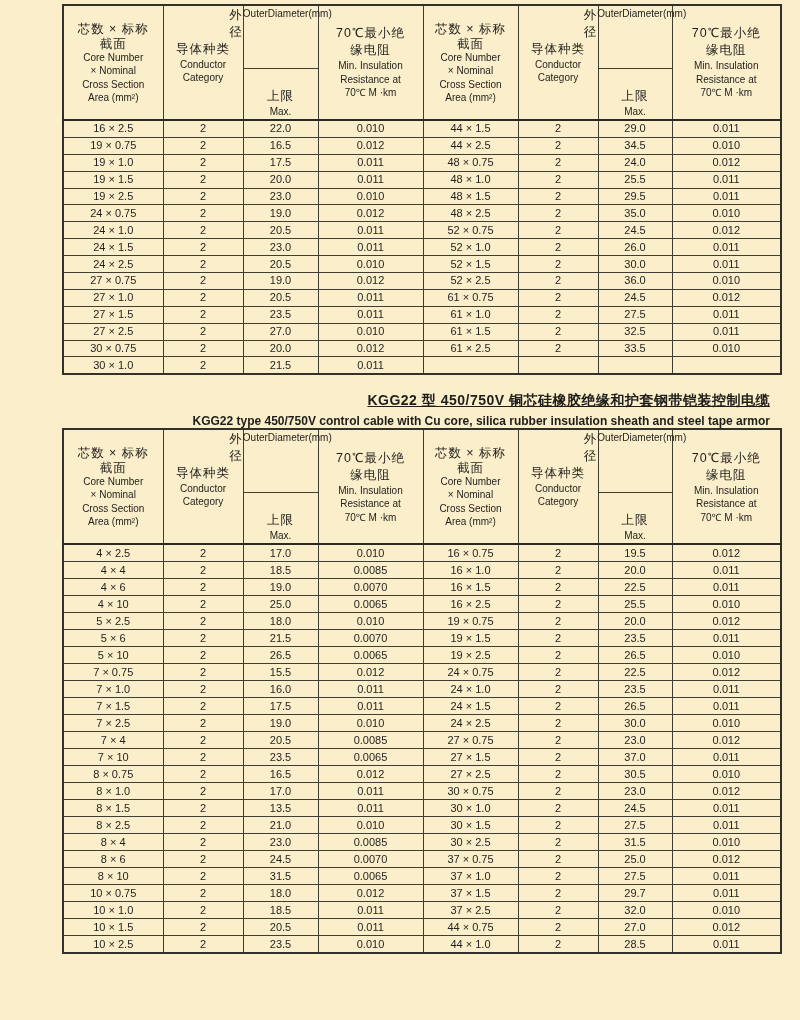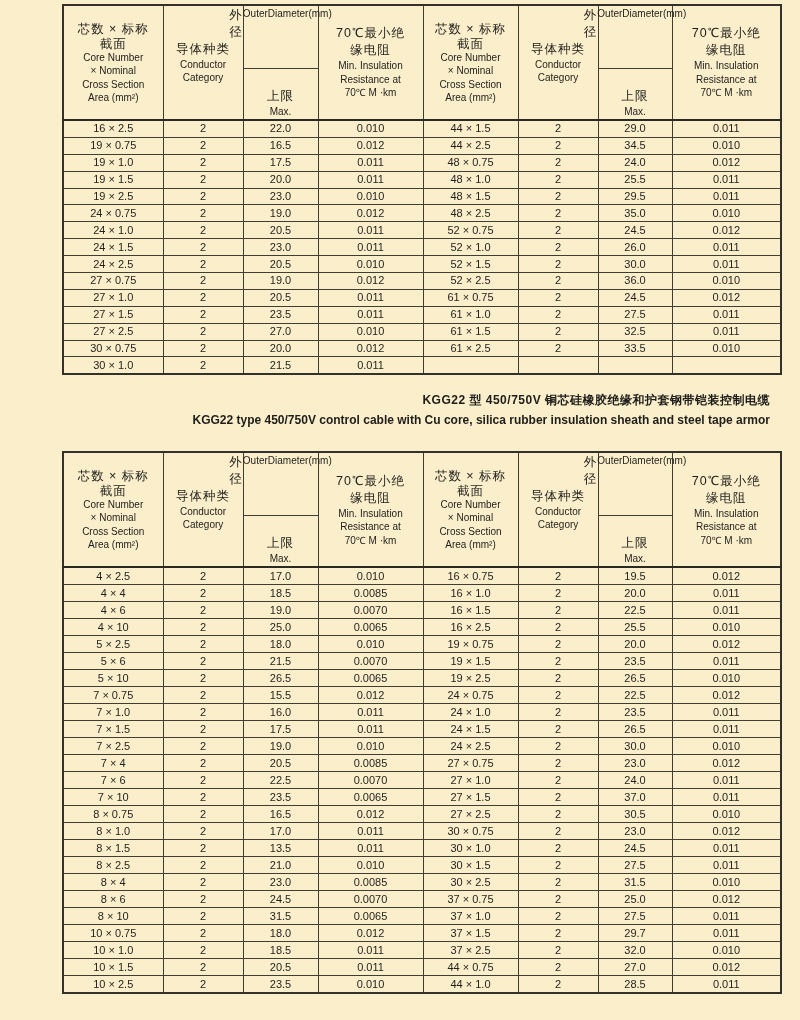--- a/index.html
+++ b/index.html
@@ -66,27 +66,28 @@
     flex-direction: column;
     justify-content: flex-end;
   }
 
   .title-block {
     width: 770px;
     text-align: right;
   }
   .title-zh {
     margin-top: 17px;
-    font-size: 12px;
+    font-size: 14px;
     font-weight: bold;
     letter-spacing: 0.5px;
+    text-decoration: underline;
   }
   .title-en {
     margin-top: 4px;
-    margin-bottom: 24px;
+    margin-bottom: 0;
     font-size: 12px;
     font-weight: bold;
   }
 </style>
 </head>
 <body>
 
 <div class="page">
 
   <table class="spec-table" id="table-top">
@@ -521,30 +522,20 @@
           <td>7 × 4</td>
           <td>2</td>
           <td>20.5</td>
           <td>0.0085</td>
           <td>27 × 0.75</td>
           <td>2</td>
           <td>23.0</td>
           <td>0.012</td>
         </tr>
         <tr>
-          <td>7 × 6</td>
-          <td>2</td>
-          <td>22.5</td>
-          <td>0.0070</td>
-          <td>27 × 1.0</td>
-          <td>2</td>
-          <td>24.0</td>
-          <td>0.011</td>
-        </tr>
-        <tr>
           <td>7 × 10</td>
           <td>2</td>
           <td>23.5</td>
           <td>0.0065</td>
           <td>27 × 1.5</td>
           <td>2</td>
           <td>37.0</td>
           <td>0.011</td>
         </tr>
         <tr>

